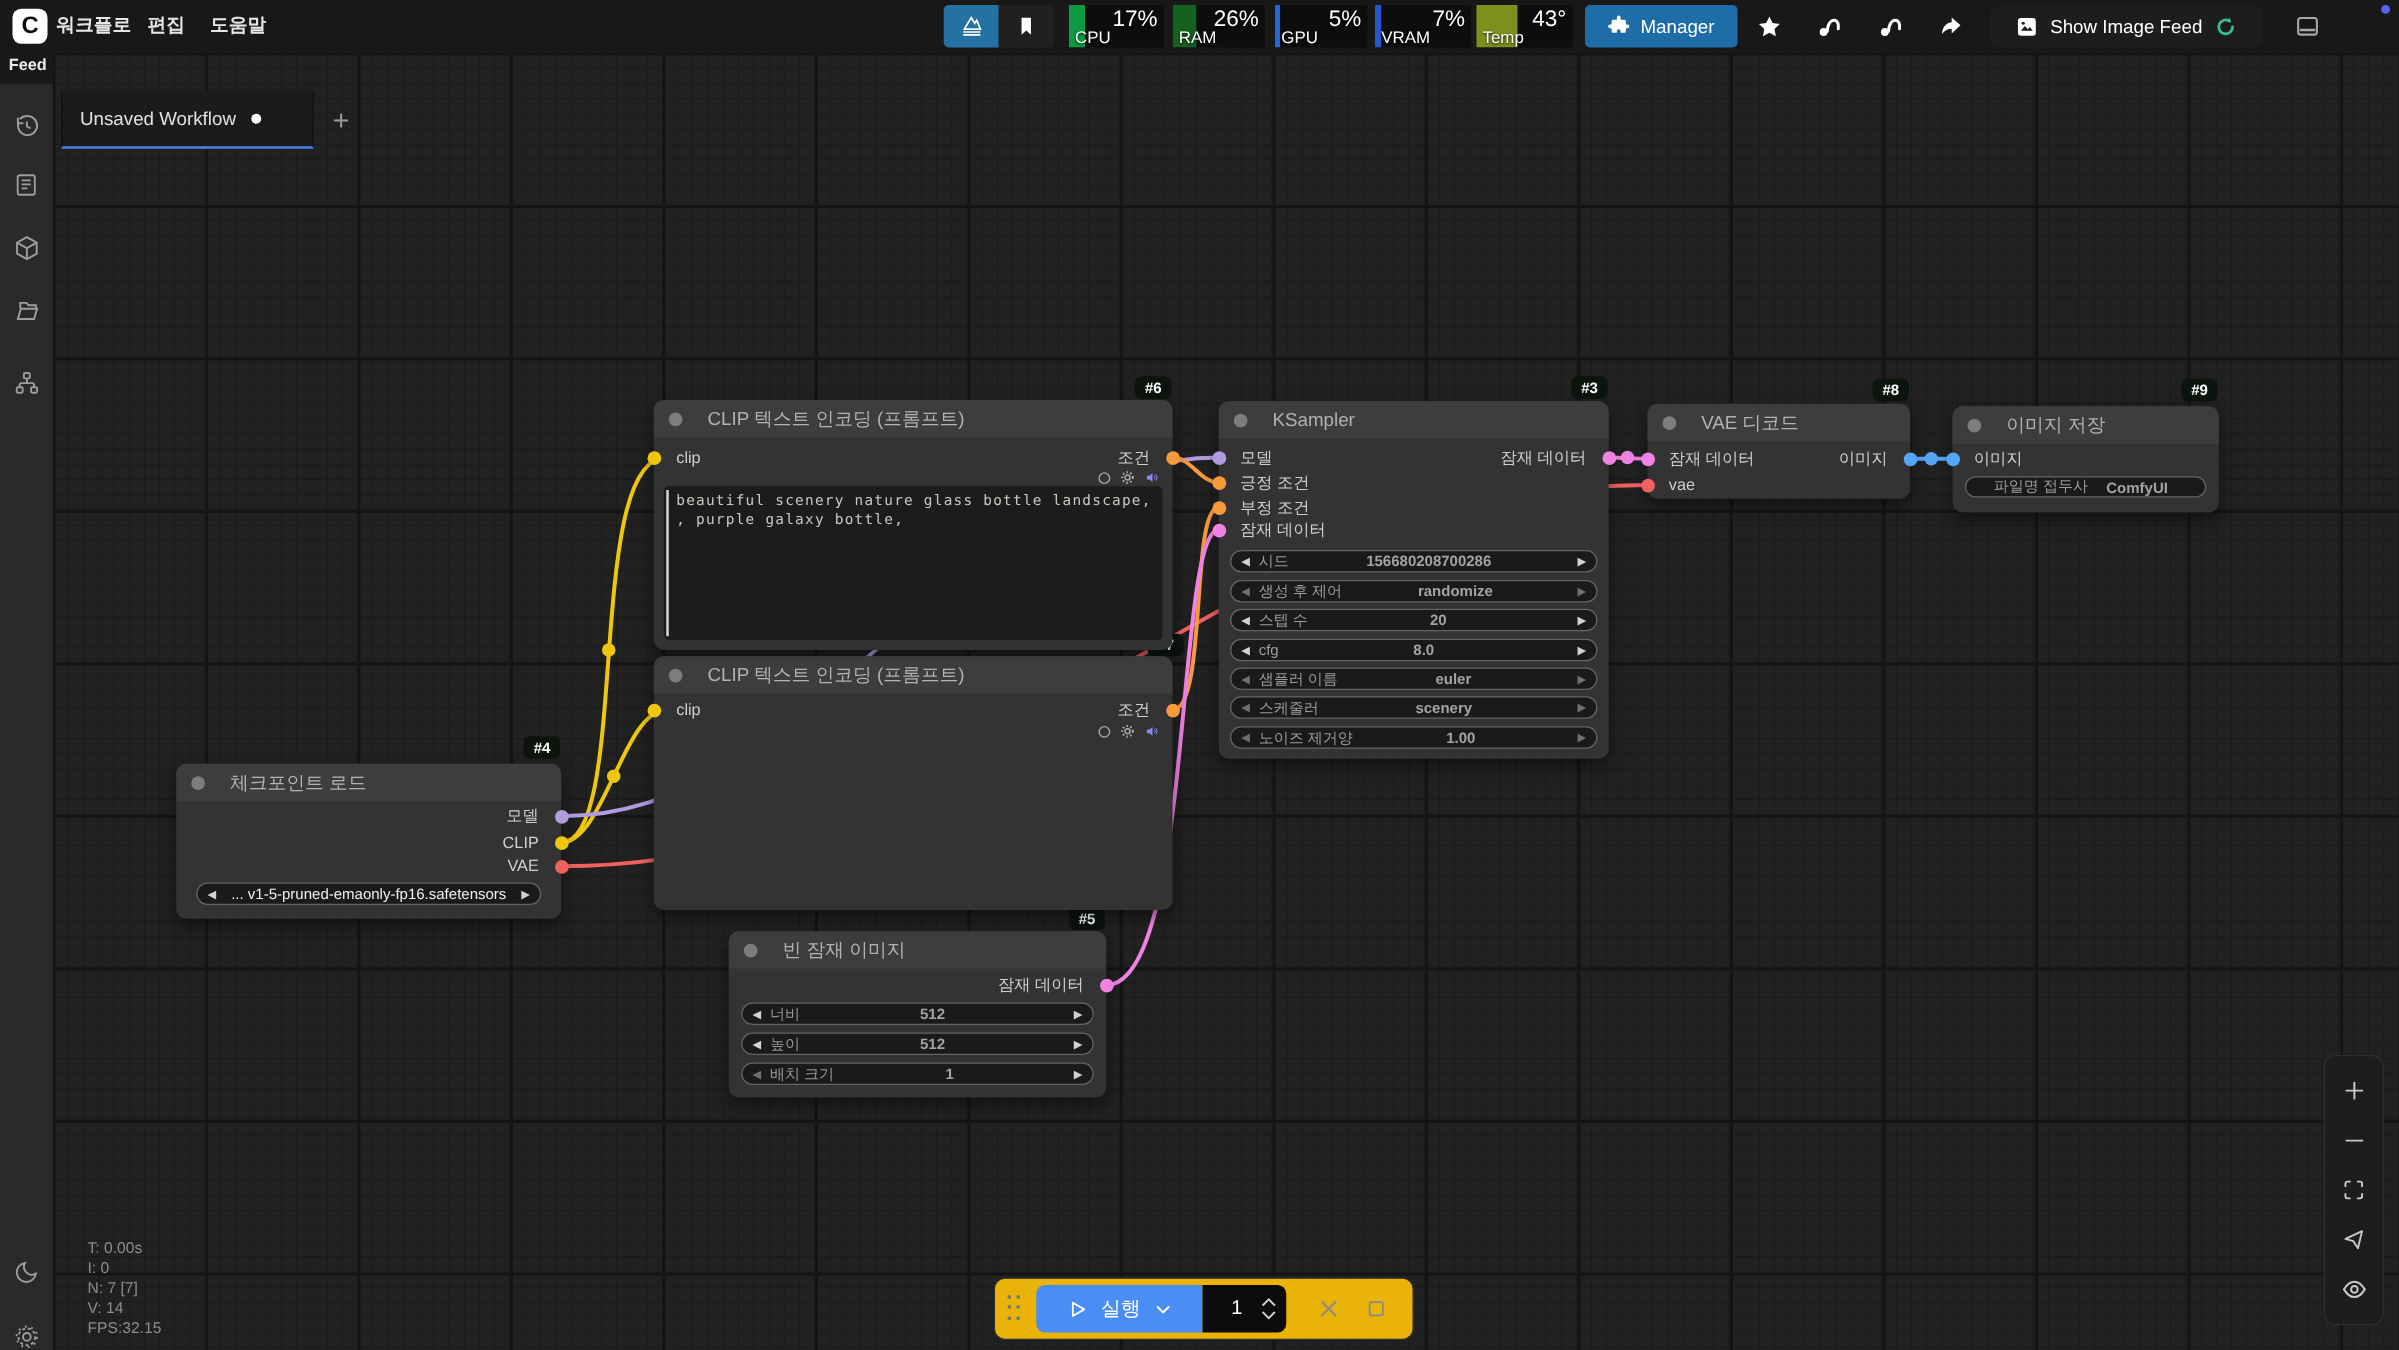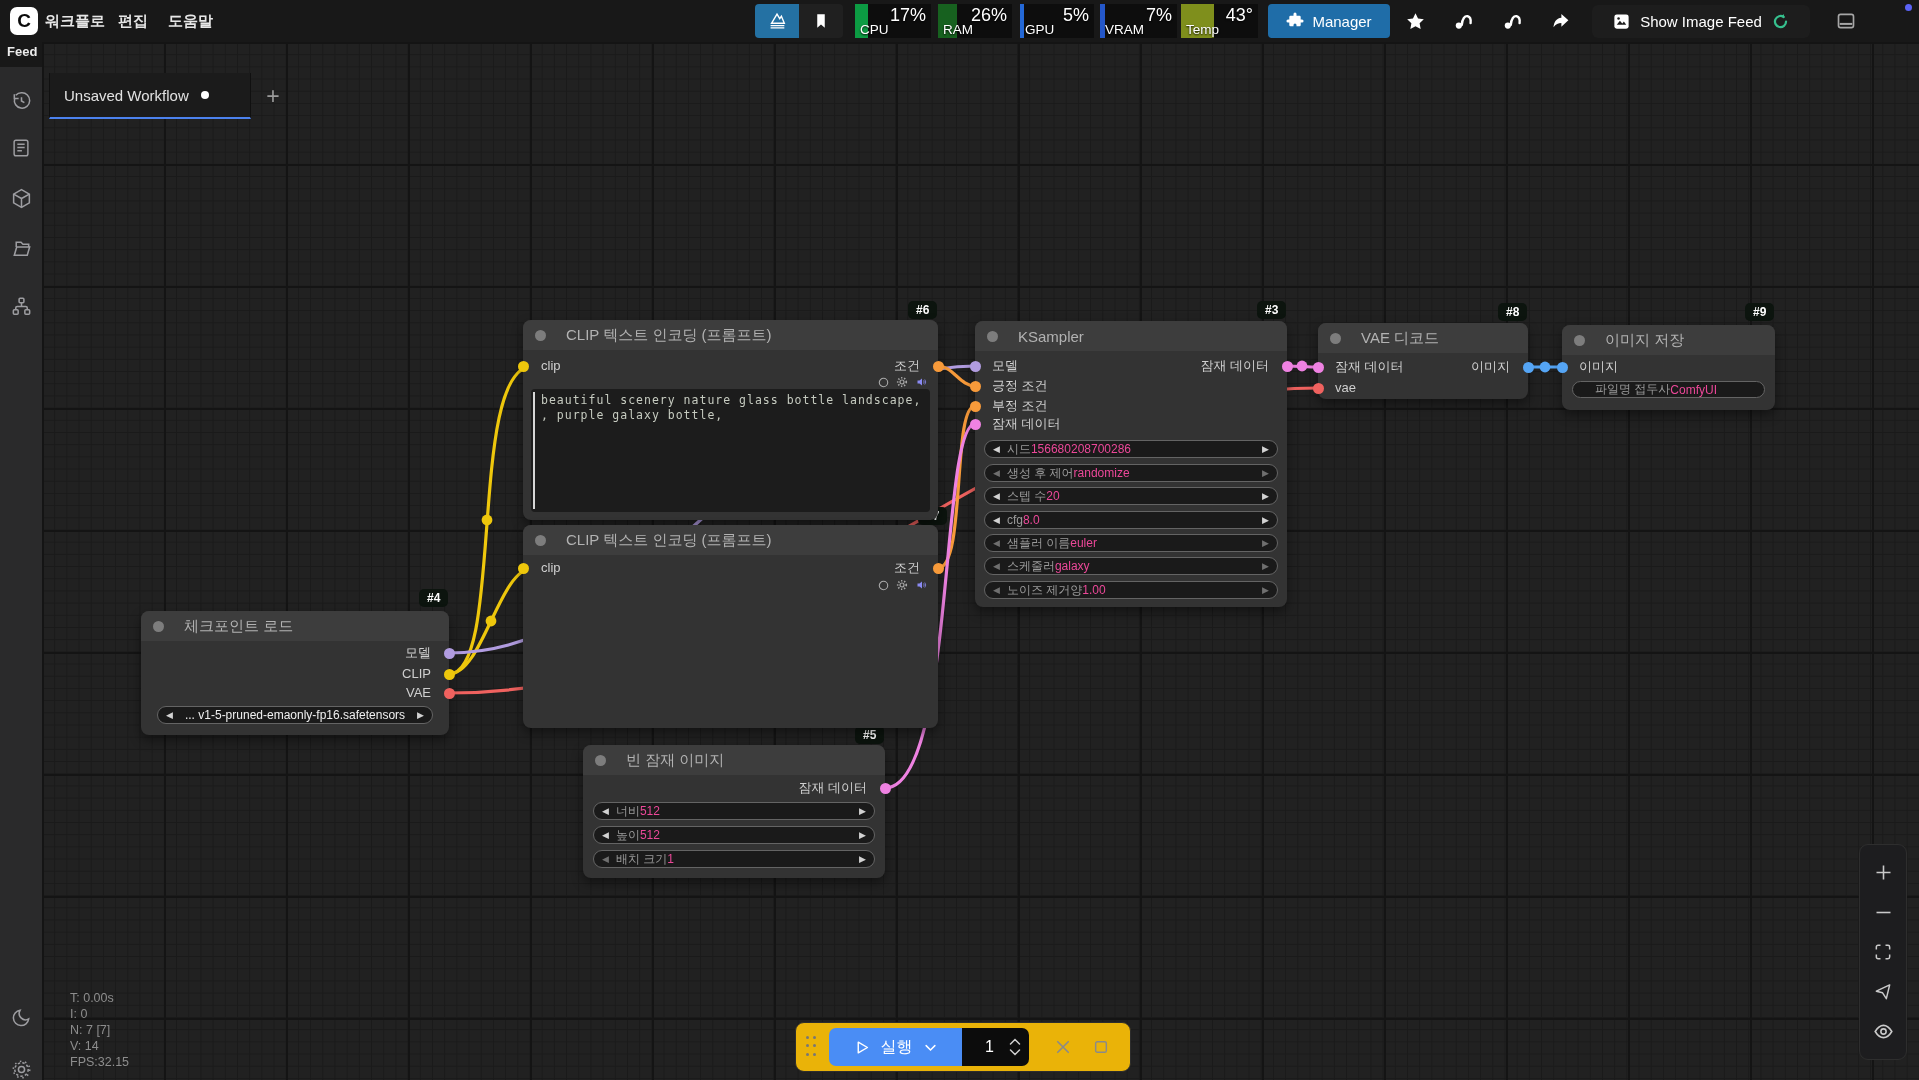--- a/index.html
+++ b/index.html
@@ -66,21 +66,21 @@
   .slot { position:absolute; font-size:13px; color:#cfcfcf; height:18px; line-height:18px; white-space:nowrap; }
   .port { position:absolute; width:11px; height:11px; border-radius:50%; z-index:5; cursor:crosshair; }
   .p-model{background:var(--c-model);} .p-clip{background:var(--c-clip);} .p-vae{background:var(--c-vae);}
   .p-cond{background:var(--c-cond);} .p-latent{background:var(--c-latent);} .p-image{background:var(--c-image);}
 
   .widget { position:absolute; height:18px; border:1px solid #646464; border-radius:10px; background:#1a1a1a;
     display:flex; align-items:center; font-size:12px; padding:0 8px; cursor:pointer; }
   .arr { font-size:9px; color:#d2d2d2; line-height:18px; }
   .arr.dim { color:#6f6f6f; }
   .w-lab { margin-left:7px; color:#9b9b9b; white-space:nowrap; }
-  .w-val { flex:1; text-align:left; margin-right:7px; color:#ec4899; white-space:nowrap; }
+  .w-val { flex:1; text-align:center; margin-right:7px; color:#a3a3a3; white-space:nowrap;font-weight:bold; }
   .w-center { flex:1; text-align:center; color:#f0f0f0; white-space:nowrap; }
 
   .prompt-box { position:absolute; background:#1c1c1c; border-radius:4px; overflow:hidden; cursor:text; }
   .prompt-scroll { position:absolute; left:2px; top:3px; bottom:3px; width:2px; background:#d6d6d6; }
   .prompt-text { position:absolute; left:10px; top:4px; right:6px; font-family:"DejaVu Sans Mono", monospace;
     font-size:11.5px; letter-spacing:1px; line-height:15px; color:#c6cbc0; word-wrap:break-word; }
   .mini-icons { position:absolute; display:flex; gap:7px; align-items:center; }
 
   
   .stats { position:absolute; left:70px; top:990px; color:#8d8d8d; font-size:12.5px; line-height:16px; z-index:6; }
@@ -403,21 +403,21 @@
   </div>
   <div class="widget" style="left:9px; top:213px; width:294px;">
     <span class="arr dim">◀</span>
       <span class="w-lab">샘플러 이름</span>
     <span class="w-val">euler</span>
       <span class="arr dim">▶</span>
   </div>
   <div class="widget" style="left:9px; top:236px; width:294px;">
     <span class="arr dim">◀</span>
       <span class="w-lab">스케줄러</span>
-    <span class="w-val">galaxy</span>
+    <span class="w-val">scenery</span>
       <span class="arr dim">▶</span>
   </div>
   <div class="widget" style="left:9px; top:260px; width:294px;">
     <span class="arr dim">◀</span>
       <span class="w-lab">노이즈 제거양</span>
     <span class="w-val">1.00</span>
       <span class="arr dim">▶</span>
   </div>
 </div>
 

